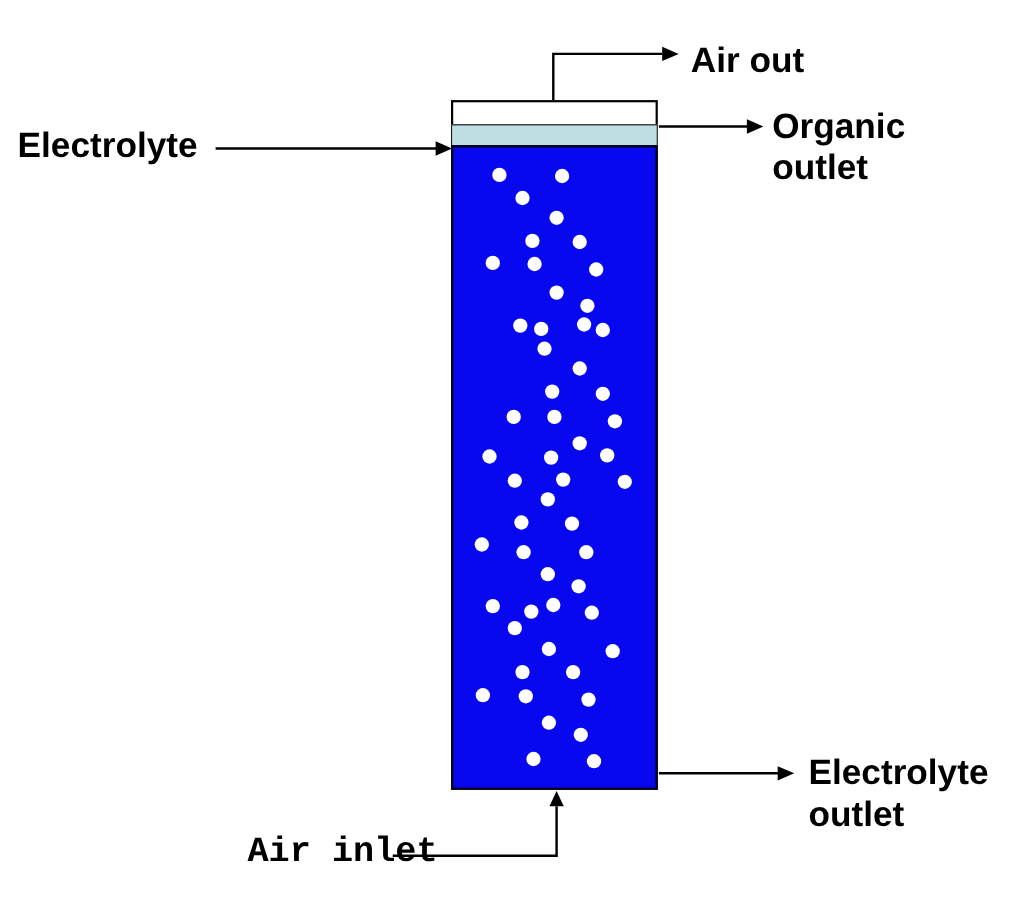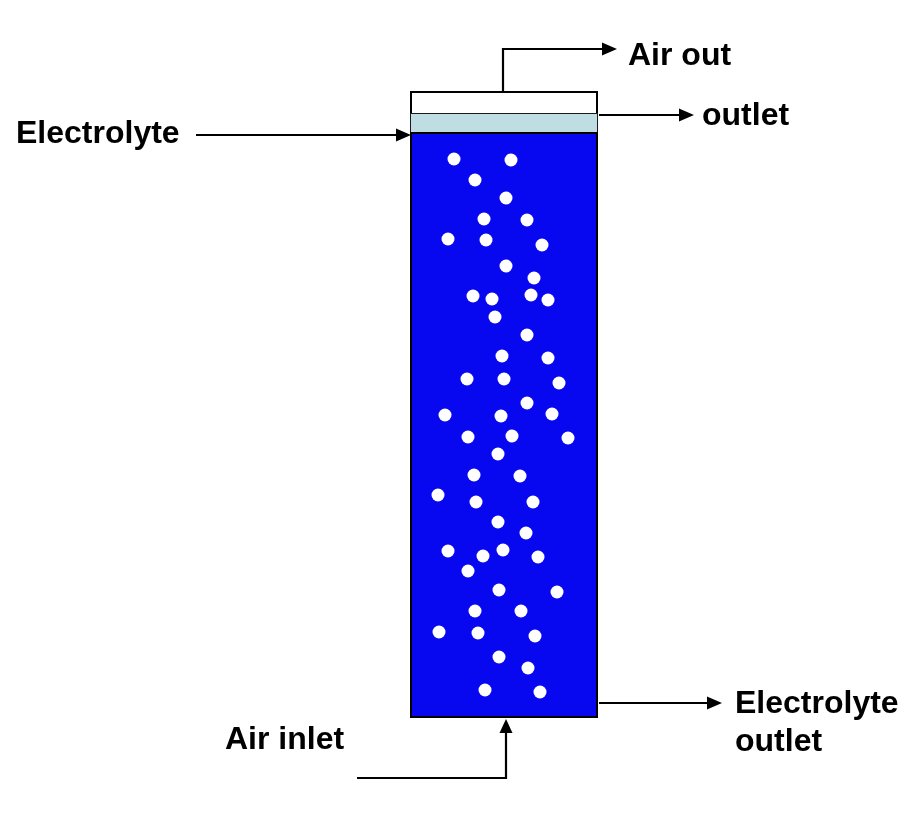--- a/index.html
+++ b/index.html
@@ -70,21 +70,21 @@
     font-size: 32px;
     font-weight: bold;
     line-height: 38px;
     white-space: nowrap;
   }
   .label span { display: block; }
   .lbl-air-out            { left: 628px; top: 35px; }
   .lbl-organic-outlet     { left: 702px; top: 95px; }
   .lbl-electrolyte-inlet  { left: 16px;  top: 113px; }
   .lbl-electrolyte-outlet { left: 735px; top: 683px; }
-  .lbl-air-inlet          { left: 225px; top: 719px; }
+  .lbl-air-inlet          { left: 225px; top: 756px; font-family: Liberation Mono, monospace; }
 </style>
 </head>
 <body>
 
 <div class="canvas">
 
   <div class="box headspace"></div>
   <div class="box organic"></div>
   <div class="box electrolyte"></div>
 
@@ -164,20 +164,21 @@
     <g>
       <path class="shaft" d="M357 778 H506 V733"></path>
       <polygon class="head" points="506,719 499.5,733 512.5,733"></polygon>
     </g>
   </svg>
 
   <div class="label lbl-air-out">
     <span>Air out</span>
   </div>
   <div class="label lbl-organic-outlet">
+    <span>Organic</span>
     <span>outlet</span>
   </div>
   <div class="label lbl-electrolyte-inlet">
     <span>Electrolyte</span>
   </div>
   <div class="label lbl-electrolyte-outlet">
     <span>Electrolyte</span>
     <span>outlet</span>
   </div>
   <div class="label lbl-air-inlet">

